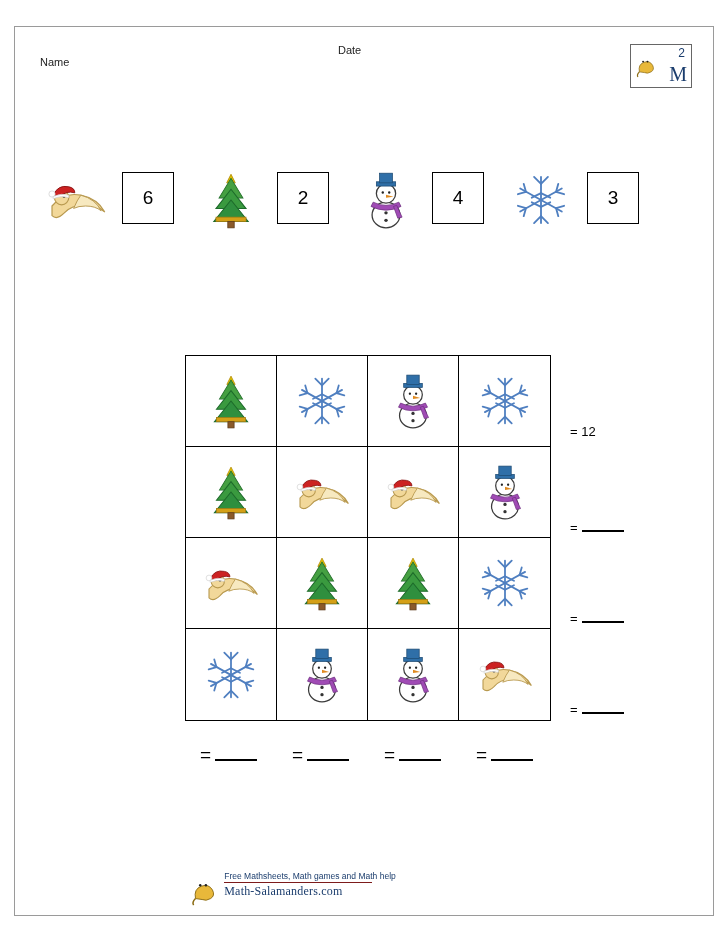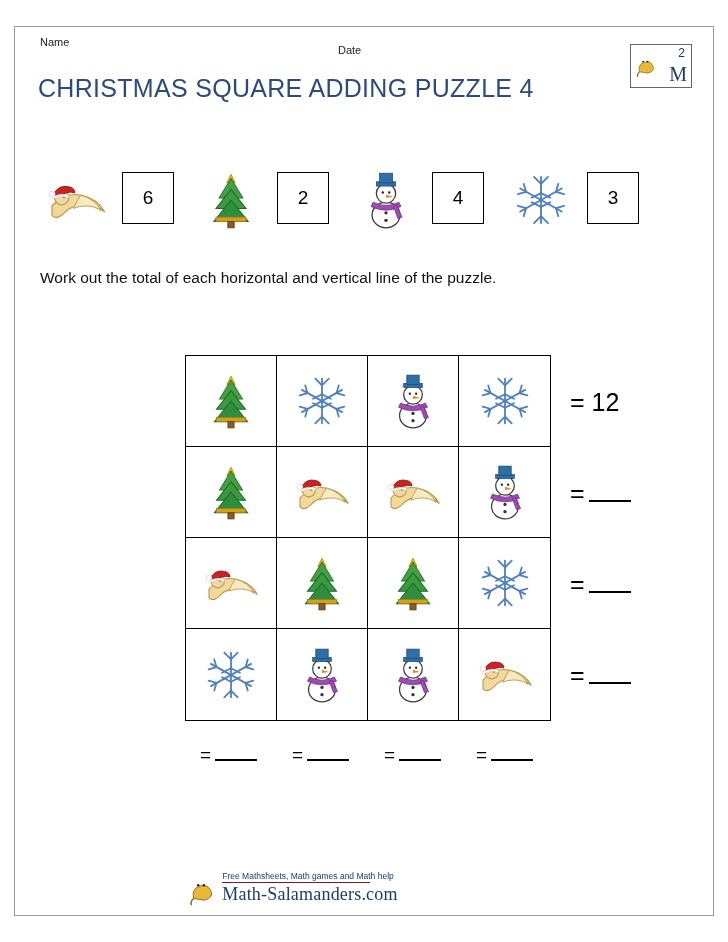--- a/index.html
+++ b/index.html
@@ -25,21 +25,21 @@
     left: 14px;
     top: 26px;
     width: 700px;
     height: 890px;
     border: 1px solid #9a9a9a;
     box-sizing: border-box;
   }
   .name-label {
     position: absolute;
     left: 40px;
-    top: 36px;
+    top: 56px;
     font-size: 11px;
     color: #222;
   }
   .date-label {
     position: absolute;
     left: 298px;
     top: 44px;
     font-size: 11px;
     color: #222;
     padding-left: 40px;
@@ -154,23 +154,24 @@
     display: flex;
     align-items: center;
     justify-content: center;
   }
   .cell:nth-child(4n) { border-right: none; }
   .cell:nth-child(n+13) { border-bottom: none; }
   .cell svg { display: block; }
   .row-total {
     position: absolute;
     left: 570px;
-    font-size: 25px;
+    font-size: 13px;
     color: #000;
     white-space: nowrap;
+    margin-top: 36px;
   }
   .col-total {
     position: absolute;
     top: 744px;
     font-size: 19px;
     color: #000;
     white-space: nowrap;
   }
   .blank {
     display: inline-block;
@@ -204,21 +205,21 @@
     color: #1b3d6d;
     text-align: left;
     line-height: 1.1;
   }
   .footer-rule {
     border-bottom: 1px solid #7d1b1b;
     margin: 1px 0 1px 0;
     width: 148px;
   }
   .footer-line2 {
-    font-size: 18px;
+    font-size: 12px;
     color: #1b3d6d;
     text-align: left;
     letter-spacing: 0.2px;
     font-family: "Liberation Serif", serif;
   }
 </style>
 </head>
 <body>
 
 <svg width="0" height="0" style="position:absolute">
@@ -290,21 +291,20 @@
     </g>
   </defs>
 </svg>
 
 <div class="page">
   <div class="page-border"></div>
 
   <div class="name-label">Name</div>
   <div class="date-label">Date</div>
 
-  <div class="title">CHRISTMAS SQUARE ADDING PUZZLE 4</div>
 
   <div class="logo">
     <svg class="lg-sal" viewBox="0 0 30 36">
         <use href="#sym-sal"></use>
       </svg>
     <div class="lg-num">2</div>
     <div class="lg-m">M</div>
   </div>
 
 
@@ -328,21 +328,20 @@
       <div class="key-box">4</div>
     </div>
     <div class="key-item" style="left:465px">
       <svg class="key-pic" viewBox="0 0 52 52">
           <use href="#sym-flake"></use>
         </svg>
       <div class="key-box">3</div>
     </div>
   </div>
 
-  <div class="instr2">Work out the total of each horizontal and vertical line of the puzzle.</div>
 
   <div class="grid">
     <div class="cell">
         <svg width="52" height="58" viewBox="0 0 48 56">
           <use href="#sym-tree"></use>
         </svg>
       </div>
     <div class="cell">
         <svg width="58" height="58" viewBox="0 0 52 52">
           <use href="#sym-flake"></use>

